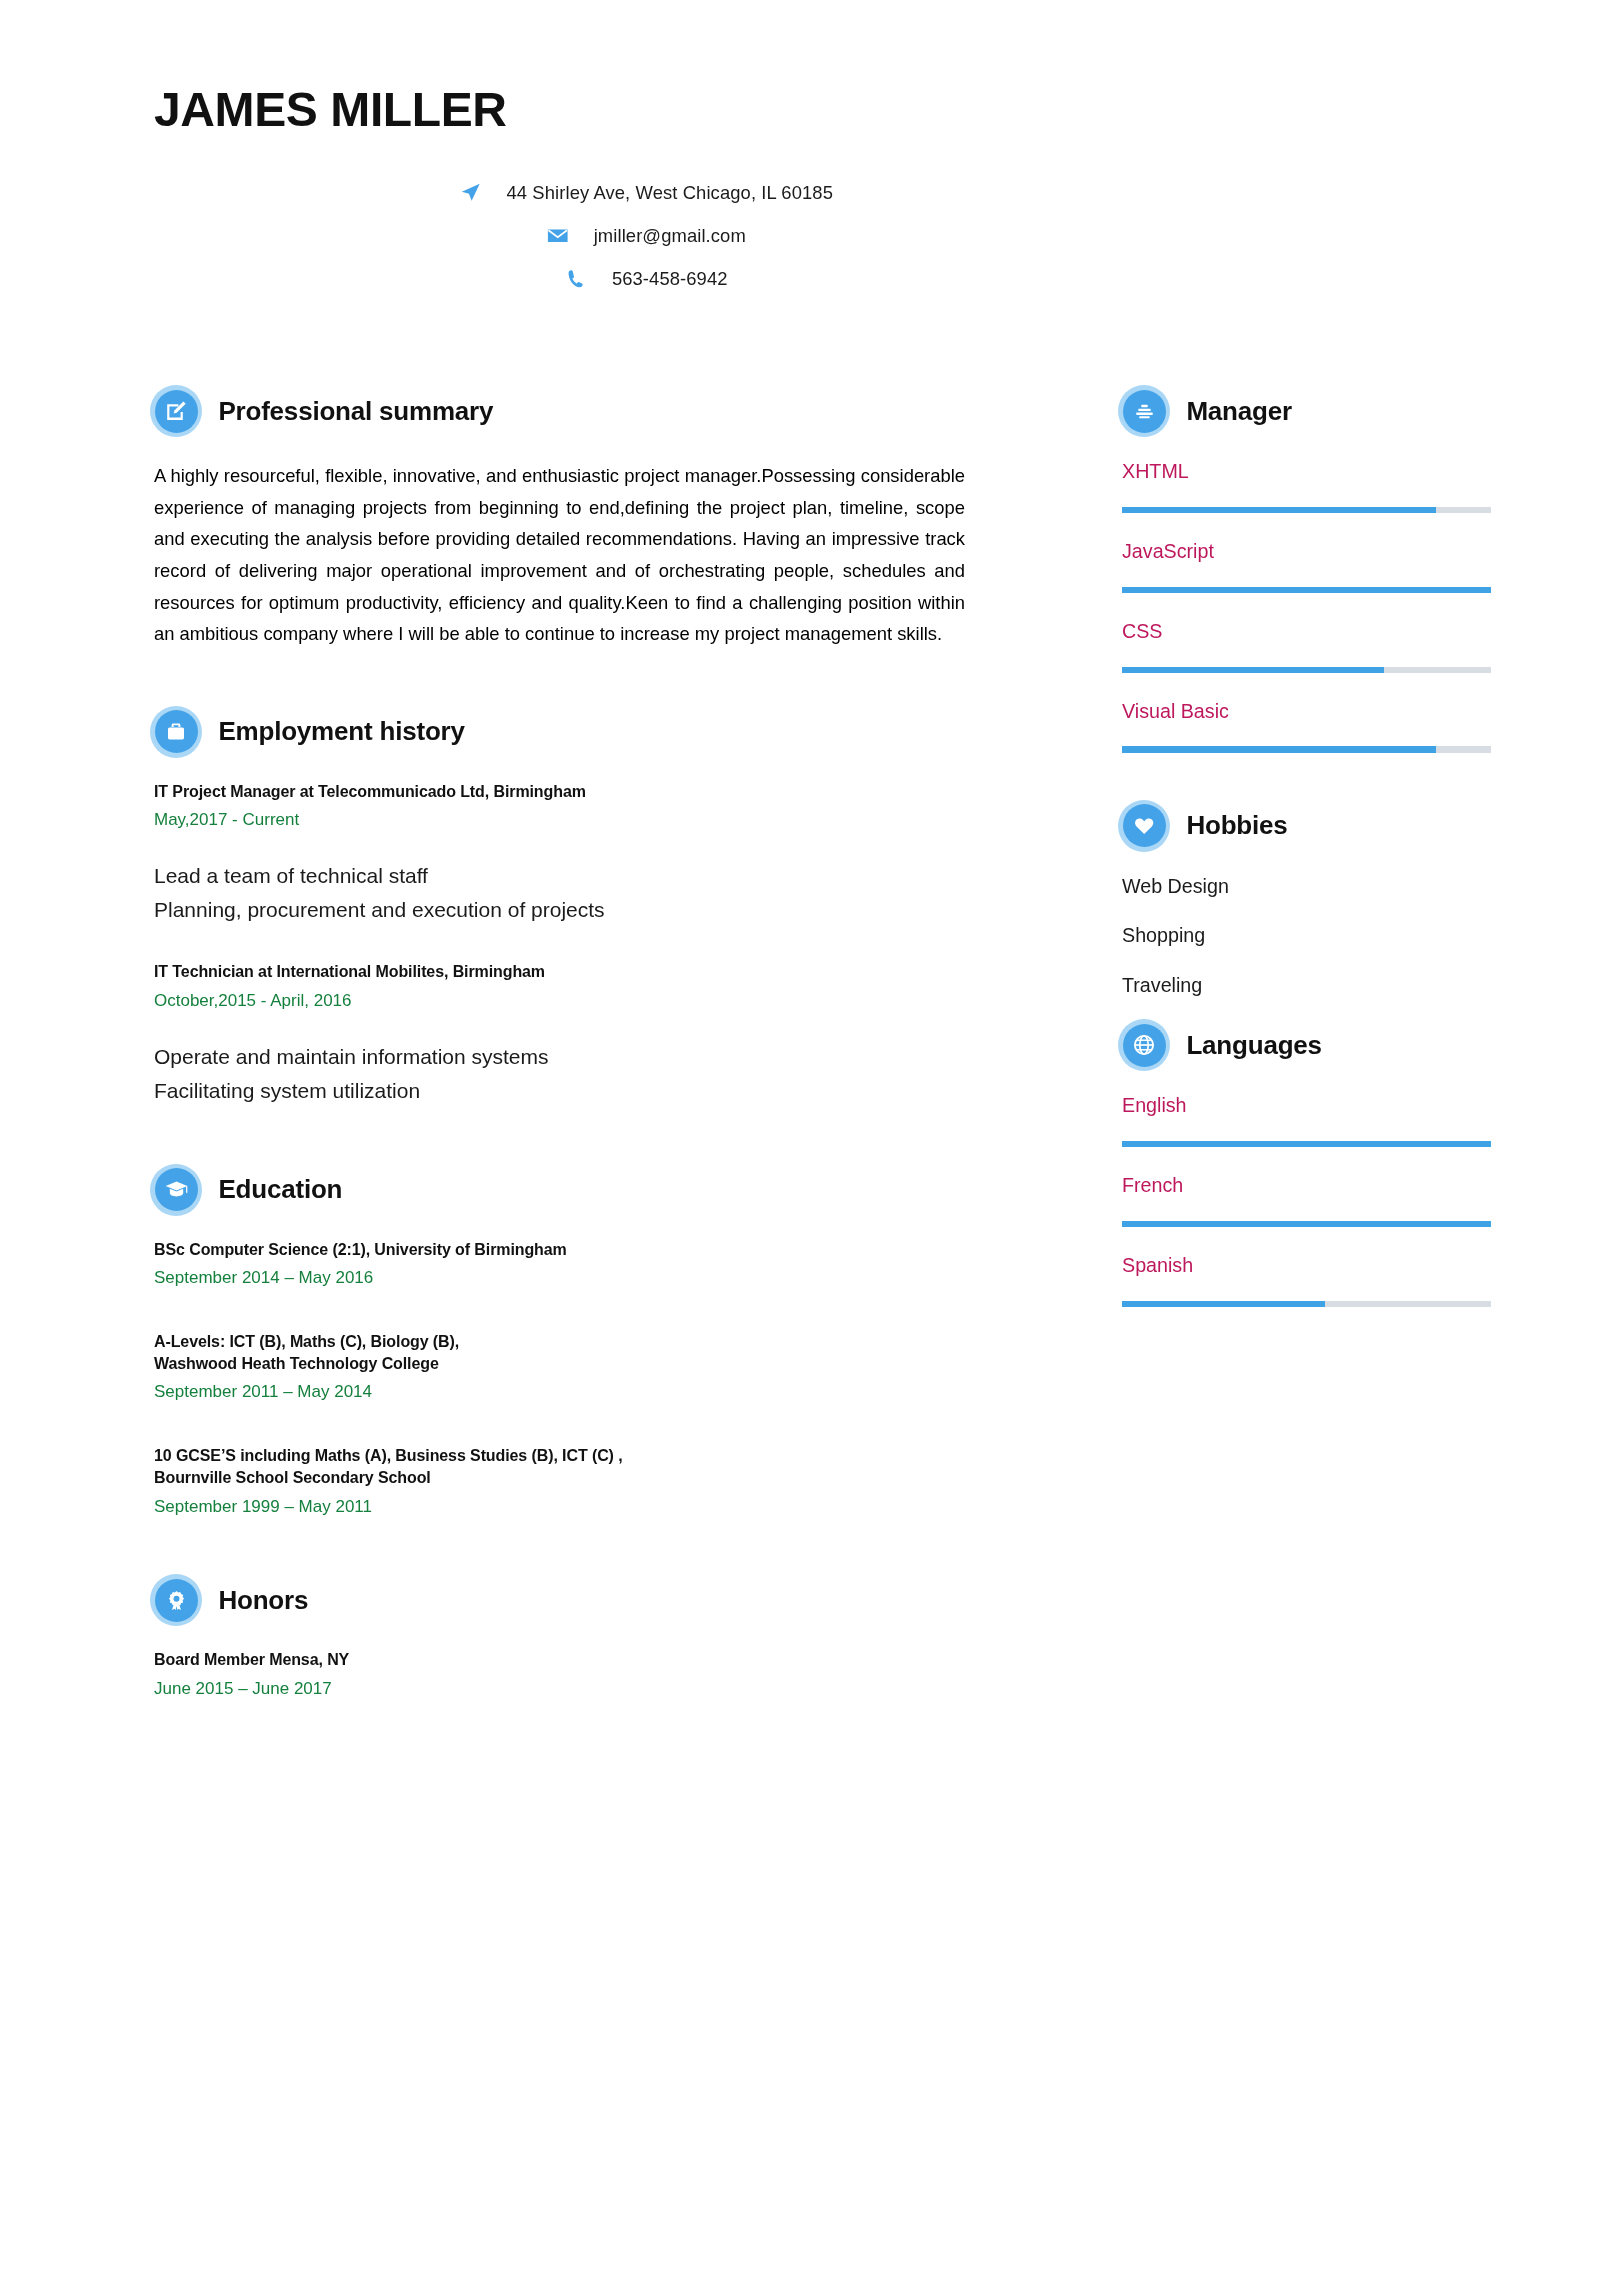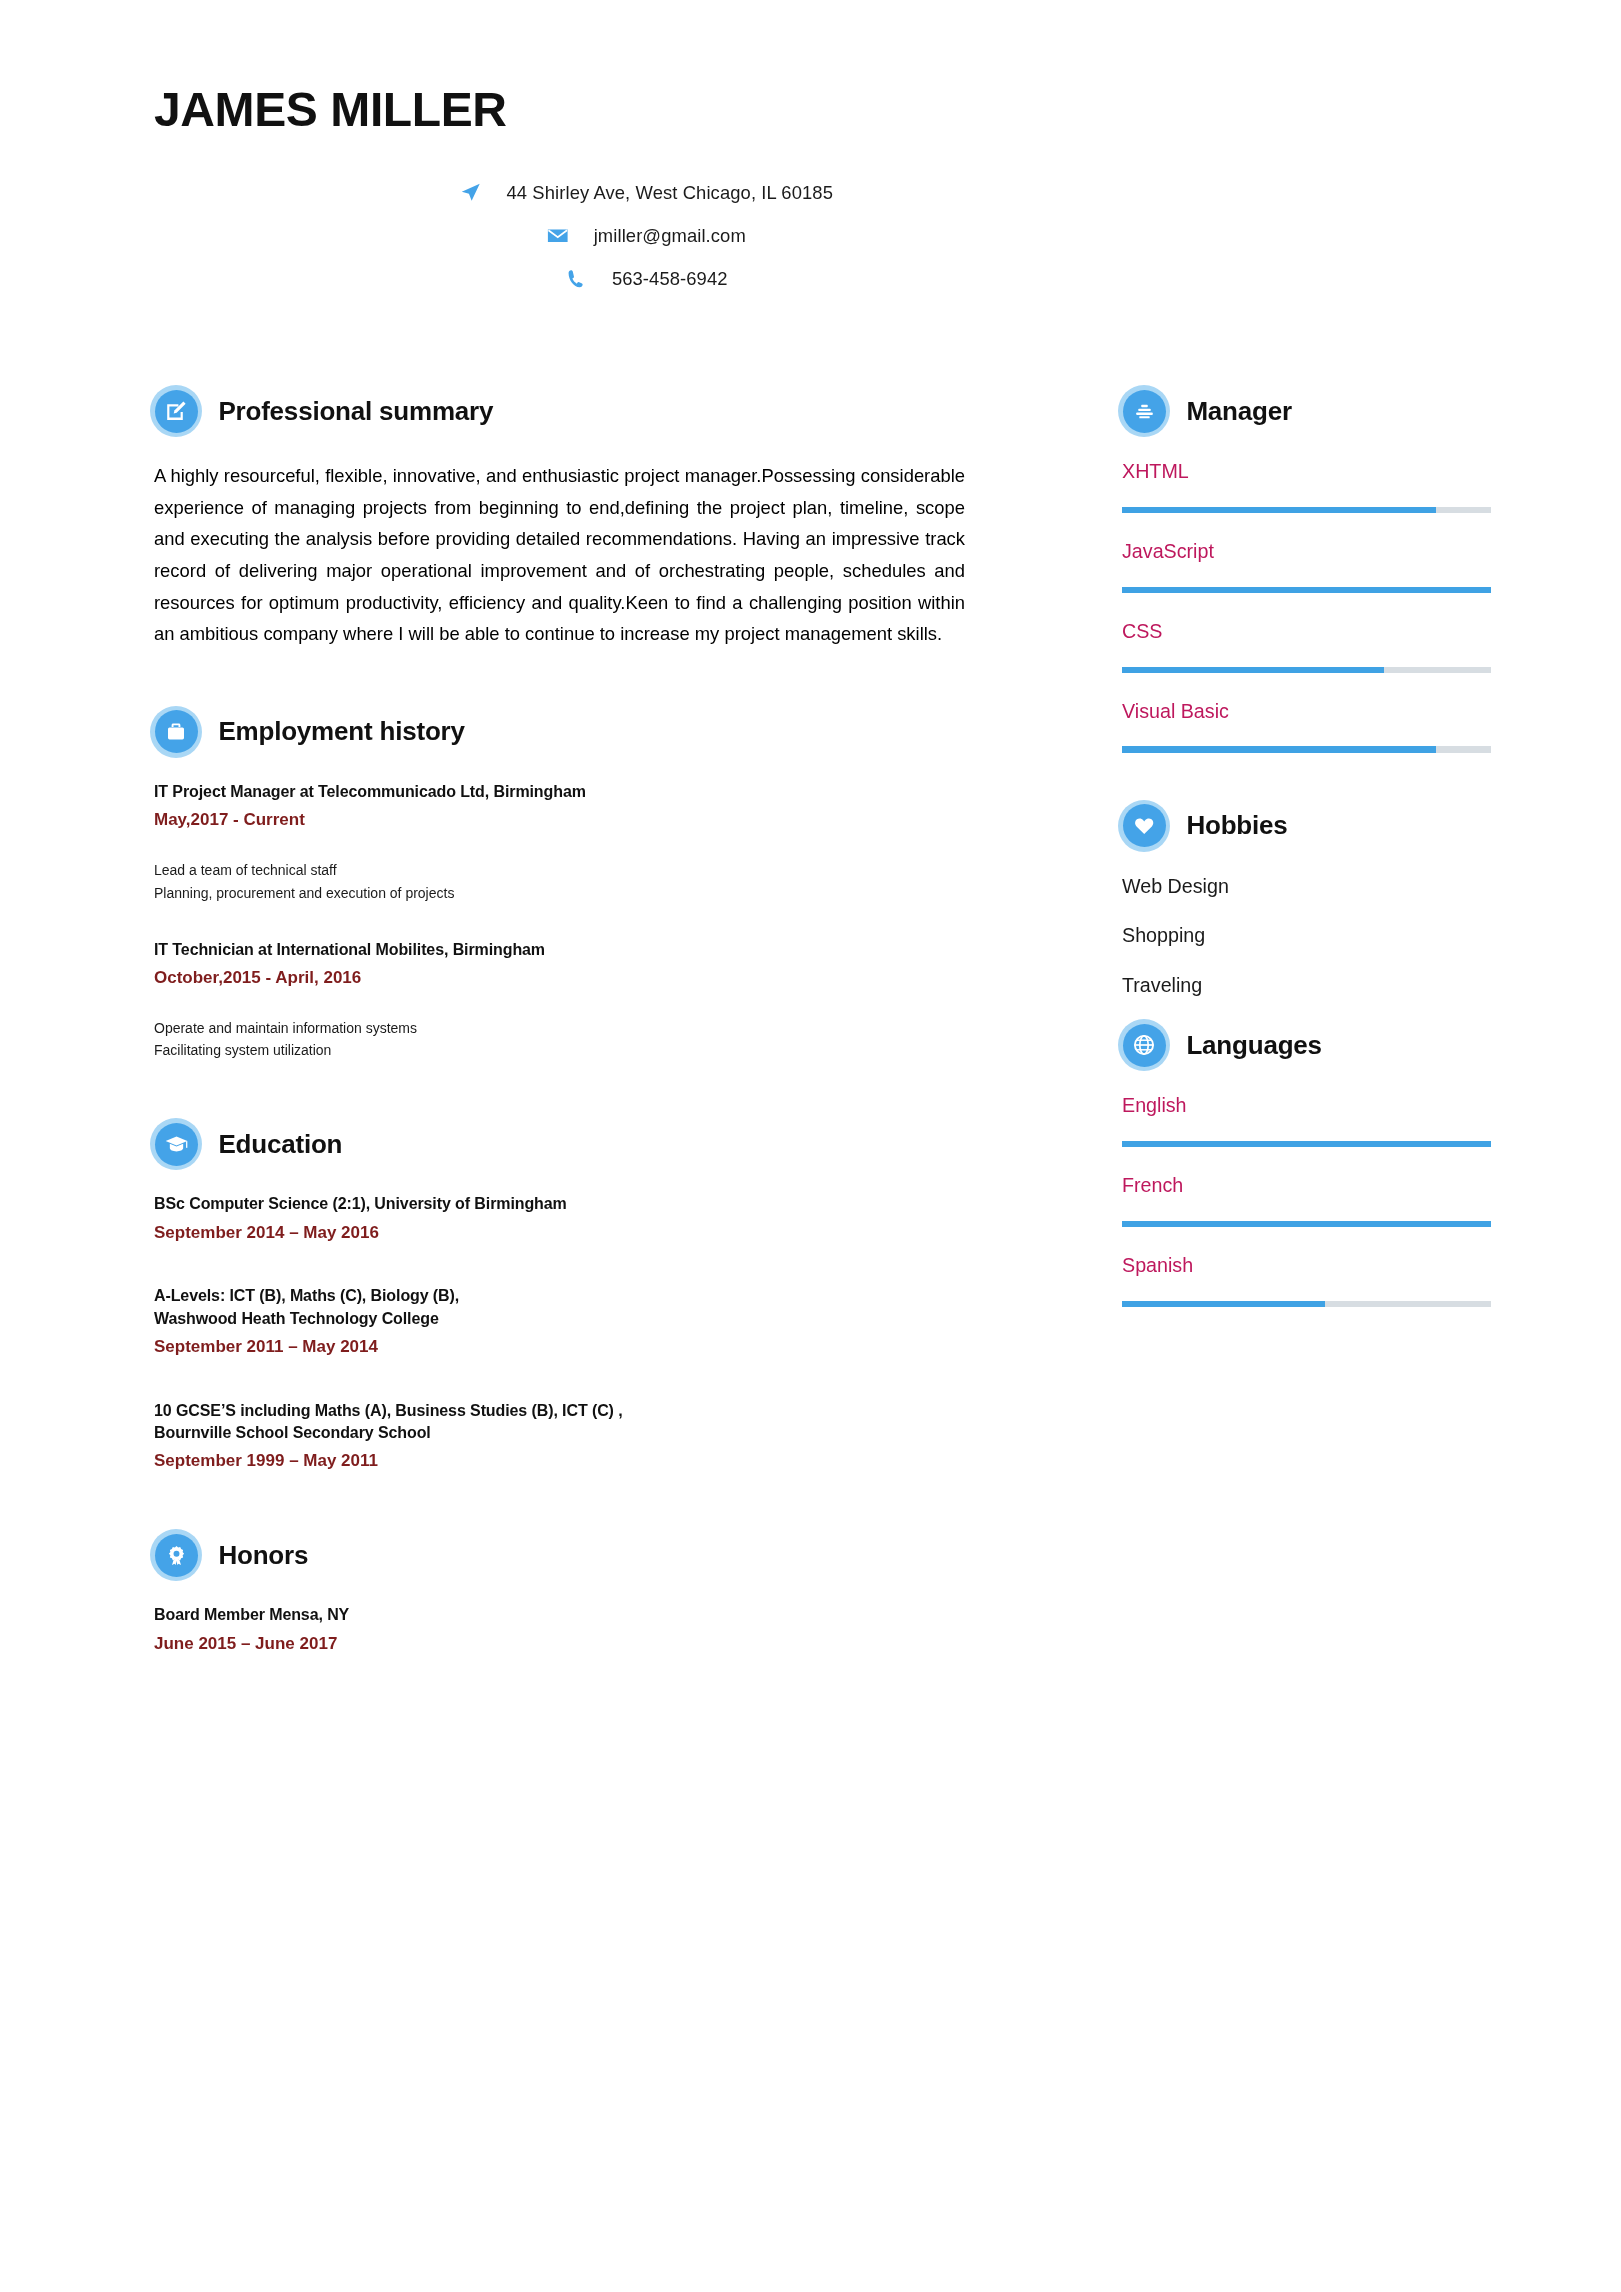--- a/index.html
+++ b/index.html
@@ -139,32 +139,31 @@
   .entry-title {
     font-size: 16px;
     font-weight: bold;
     color: #111111;
     line-height: 1.38;
     margin: 0 0 5.4px 0;
     letter-spacing: -0.1px;
   }
   .entry-date {
     font-size: 17px;
-    color: #7f1d1d;
+    color: #15803d;
     margin: 0;
     line-height: 1.4;
-    font-weight: bold;
   }
   .entry-bullets {
     margin: 27px 0 0 0;
     padding: 0;
     list-style: none;
   }
   .entry-bullets li {
-    font-size: 14px;
+    font-size: 21px;
     line-height: 1.62;
     color: #1b1b1b;
   }
 
   
   .bar-item { margin-bottom: 27px; }
   .bar-item:last-child { margin-bottom: 0; }
   .bar-label {
     font-size: 19.7px;
     color: #be185d;

